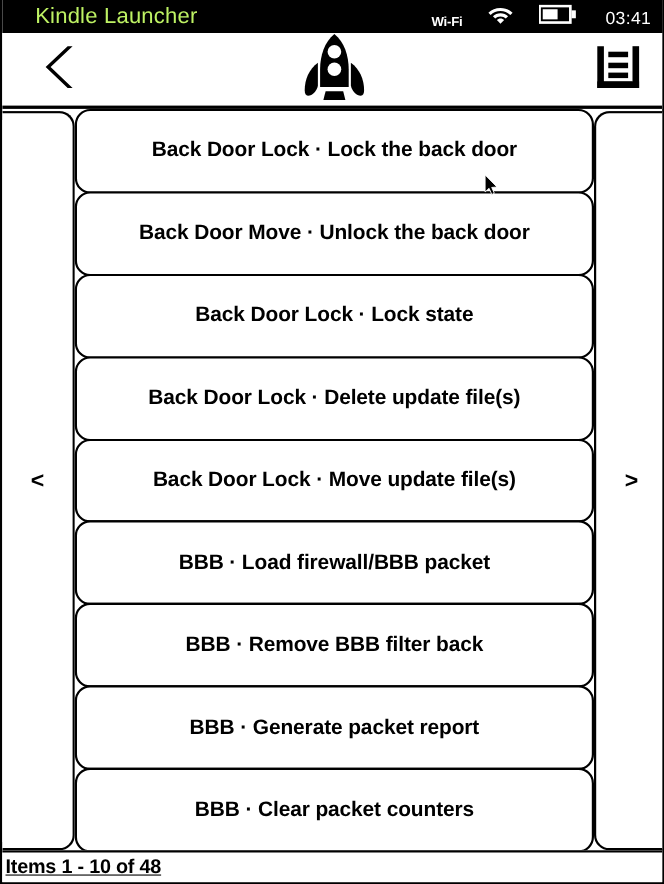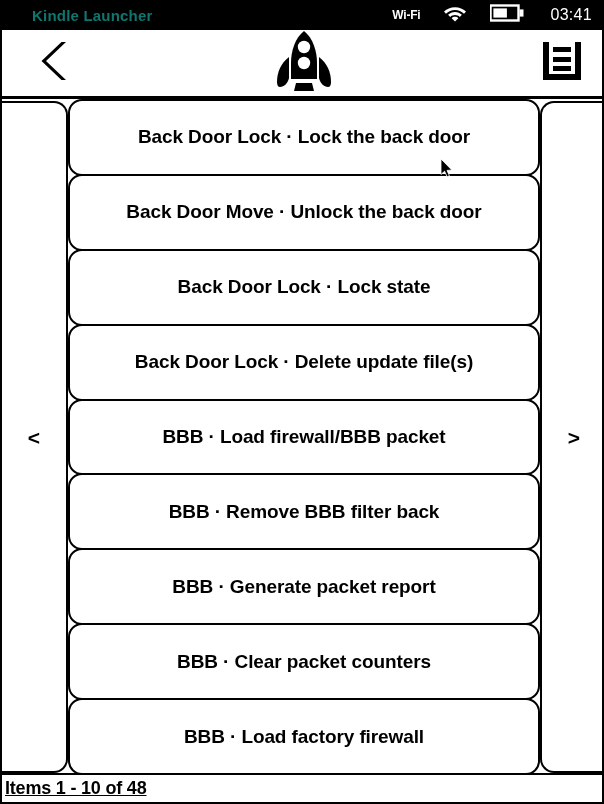--- a/index.html
+++ b/index.html
@@ -34,30 +34,30 @@
     width: 604px;
     height: 30px;
     background: #000000;
     color: #ffffff;
     display: flex;
     align-items: center;
     box-sizing: border-box;
     padding: 0 14px 0 30px;
   }
   #status-title {
-    font-size: 15px;
-    font-weight: 700;
+    font-size: 20px;
+    font-weight: 400;
     letter-spacing: 0.2px;
-    color: #0f766e;
+    color: #bef264;
     white-space: nowrap;
   }
   #status-right {
     margin-left: auto;
     display: flex;
-    align-items: center;
+    align-items: flex-end;
     gap: 23px;
   }
   .wifi-label {
     font-size: 12px;
     font-weight: bold;
     letter-spacing: -0.2px;
     color: #fff;
   }
   .wifi-icon { display: block; }
   .battery-icon { display: block; }
@@ -282,33 +282,33 @@
       <div class="list-item">
         <span class="list-item-label">Back Door Move · Unlock the back door</span>
       </div>
       <div class="list-item">
         <span class="list-item-label">Back Door Lock · Lock state</span>
       </div>
       <div class="list-item">
         <span class="list-item-label">Back Door Lock · Delete update file(s)</span>
       </div>
       <div class="list-item">
+        <span class="list-item-label">Back Door Lock · Move update file(s)</span>
+      </div>
+      <div class="list-item">
         <span class="list-item-label">BBB · Load firewall/BBB packet</span>
       </div>
       <div class="list-item">
         <span class="list-item-label">BBB · Remove BBB filter back</span>
       </div>
       <div class="list-item">
         <span class="list-item-label">BBB · Generate packet report</span>
       </div>
       <div class="list-item">
         <span class="list-item-label">BBB · Clear packet counters</span>
-      </div>
-      <div class="list-item">
-        <span class="list-item-label">BBB · Load factory firewall</span>
       </div>
     </div>
 
     <div class="pager" id="pager-next">
       <span class="pager-glyph">&gt;</span>
     </div>
   </div>
 
   <div id="bottom-bar">
     <span id="items-count">Items 1 - 10 of 48</span>

